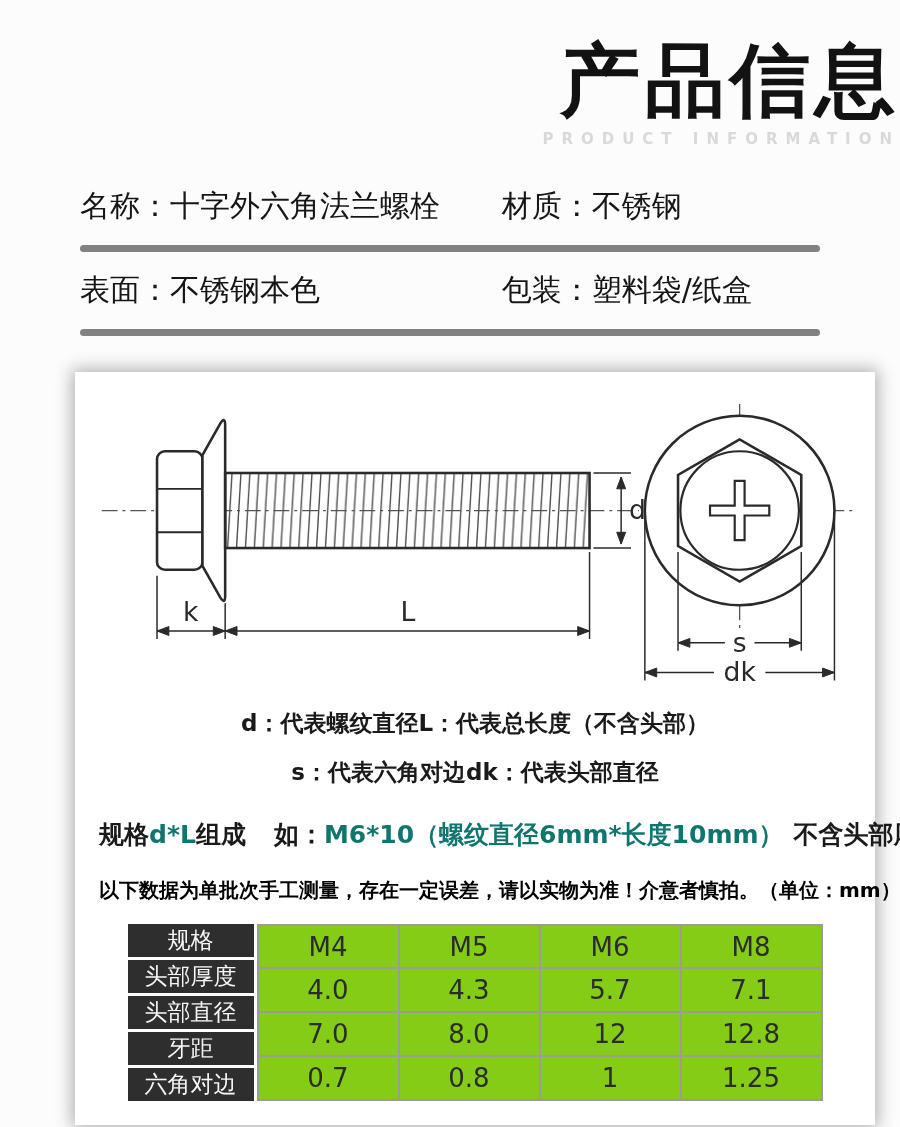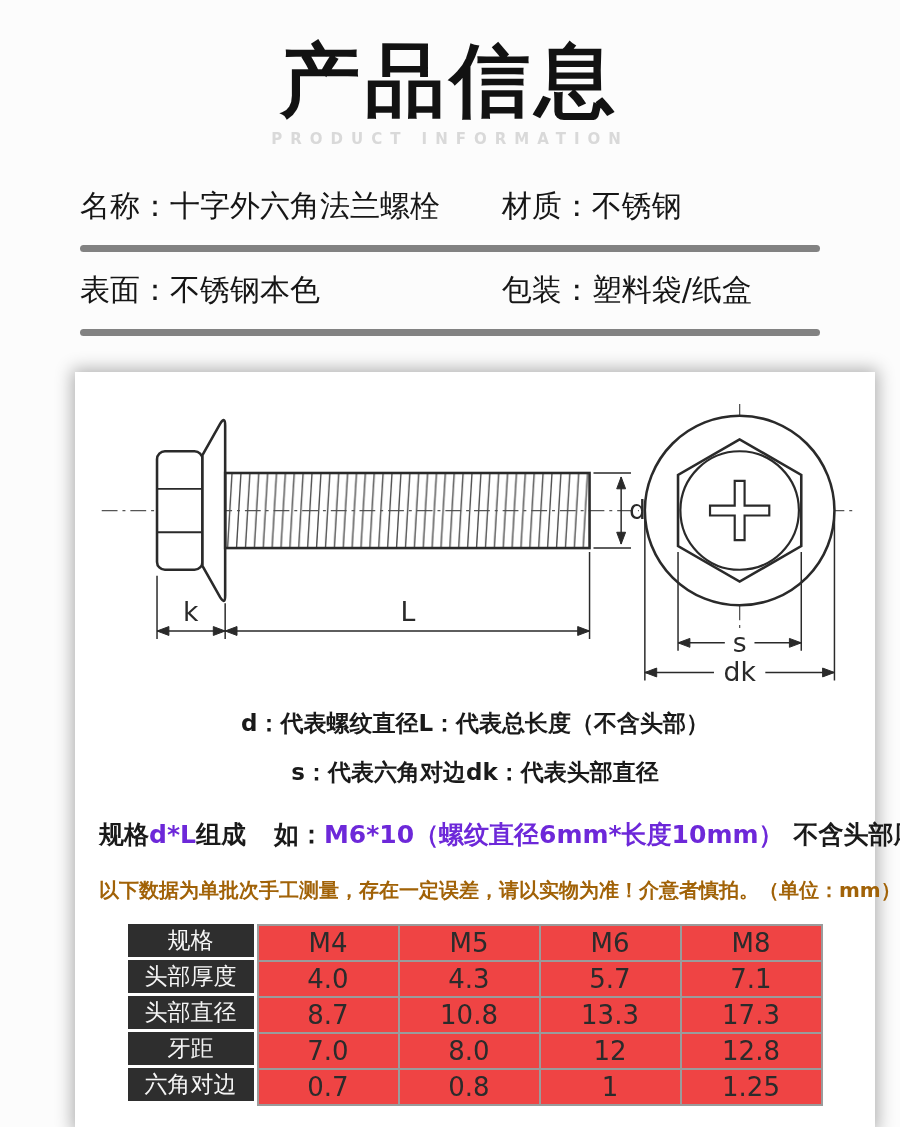--- a/index.html
+++ b/index.html
@@ -1,20 +1,20 @@
 <!DOCTYPE html>
 <html><head>
 <meta charset="utf-8">
 <style>
   * { margin:0; padding:0; box-sizing:border-box; }
   html,body { width:900px; height:1127px; background:#fcfcfc; overflow:hidden;
               font-family:"DejaVu Sans","Liberation Sans",sans-serif; color:#141414; }
 
   
-  .header { text-align:center; padding-top:40px; }
+  .header { text-align:right; padding-top:40px; }
   .title { font-size:80px; font-weight:900; letter-spacing:5px; line-height:1.02; color:#121212; }
   .subtitle { font-size:15px; font-weight:600; letter-spacing:8px; color:#d9d9d9; margin-top:8px; }
 
   
   .info { margin:26px 80px 0 80px; }
   .info-row { display:flex; align-items:center; font-size:30px; font-weight:500;
               color:#161616; padding:12px 0; }
   .info-row .left  { flex:0 0 57%; }
   .info-row .right { flex:1; }
   .divider { height:7px; background:#828282; border-radius:4px; margin:6px 0; }
@@ -22,34 +22,34 @@
   
   .card { width:800px; margin:36px 0 0 75px; background:#ffffff; padding:16px 0 24px 0;
           box-shadow:0 0 16px 3px rgba(0,0,0,0.30); }
   .drawing { display:block; width:790px; margin:6px auto 0 auto; }
 
   .legend { display:flex; justify-content:center; font-size:23px; font-weight:700;
             color:#1a1a1a; margin-top:8px; white-space:nowrap; }
   .legend.second { margin-top:18px; }
 
   .spec { margin:30px 0 0 24px; font-size:25px; font-weight:700; color:#1a1a1a; white-space:nowrap; }
-  .spec .red { color:#6d28d9; }
+  .spec .red { color:#0f766e; }
   .spec .gap { margin-left:28px; }
   .spec .gap-sm { margin-left:10px; }
 
-  .note { margin:26px 0 0 24px; font-size:20px; font-weight:700; color:#a16207; white-space:nowrap; }
+  .note { margin:26px 0 0 24px; font-size:20px; font-weight:700; color:#000000; white-space:nowrap; }
 
   
   .tbl-wrap { display:flex; justify-content:center; margin-top:20px; }
   .label-col { display:flex; flex-direction:column; width:126px; }
   .label-cell { height:33px; margin-bottom:3px; background:#2e2e2e; color:#f5f5f5;
                 font-size:23px; display:flex; align-items:center; justify-content:center; }
   .label-cell:last-child { margin-bottom:0; }
   table.values { border-collapse:collapse; margin-left:3px; }
-  table.values td { width:141px; height:36px; border:2px solid #9b9b9b; background:#ef4444;
+  table.values td { width:141px; height:36px; border:2px solid #9b9b9b; background:#84cc16;
                     text-align:center; vertical-align:middle; font-size:26px; color:#2b2b2b; }
 </style>
 </head>
 <body>
 
 <div class="header">
   <div class="title">产品信息</div>
   <div class="subtitle">PRODUCT INFORMATION</div>
 </div>
 
@@ -157,26 +157,20 @@
         <td>M6</td>
         <td>M8</td>
       </tr>
       <tr>
         <td>4.0</td>
         <td>4.3</td>
         <td>5.7</td>
         <td>7.1</td>
       </tr>
       <tr>
-        <td>8.7</td>
-        <td>10.8</td>
-        <td>13.3</td>
-        <td>17.3</td>
-      </tr>
-      <tr>
         <td>7.0</td>
         <td>8.0</td>
         <td>12</td>
         <td>12.8</td>
       </tr>
       <tr>
         <td>0.7</td>
         <td>0.8</td>
         <td>1</td>
         <td>1.25</td>

